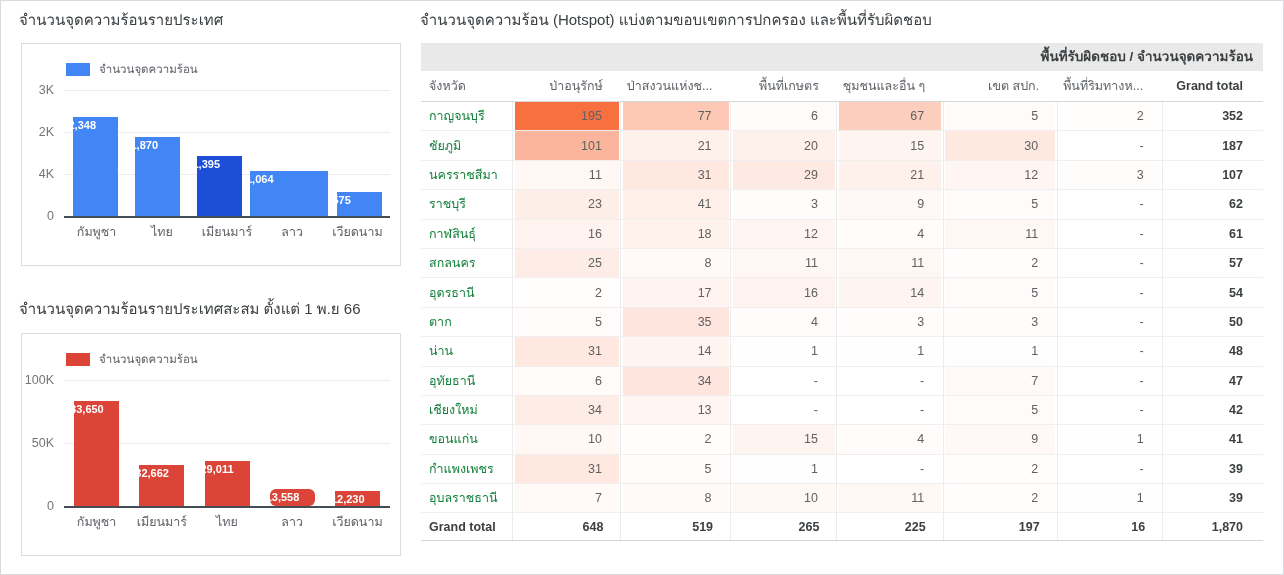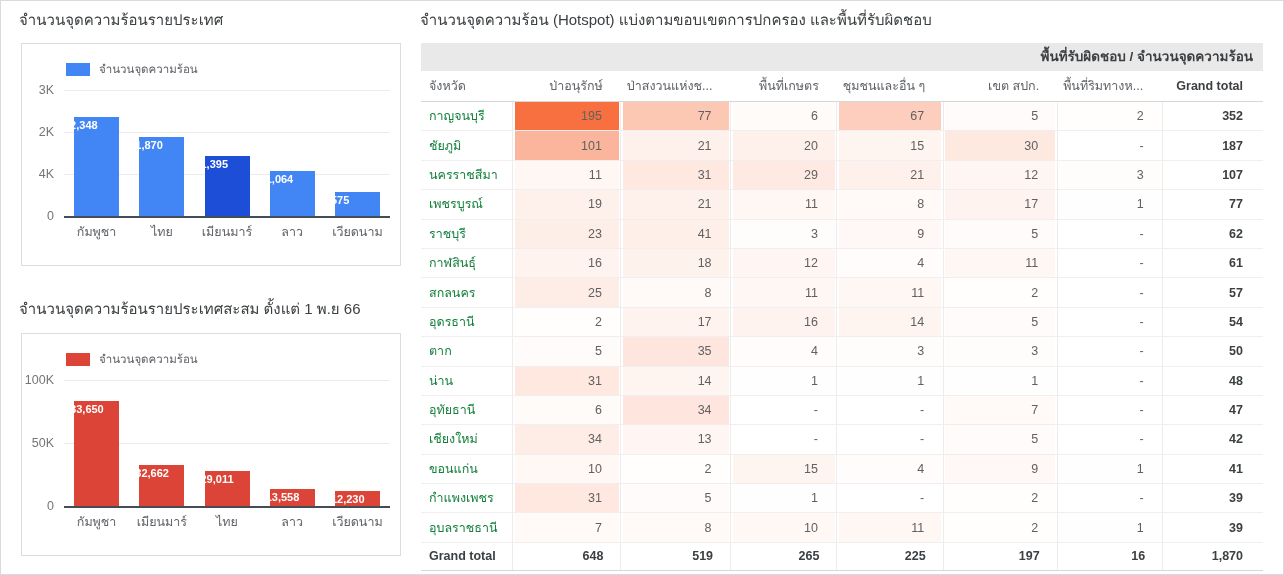--- a/index.html
+++ b/index.html
@@ -73,21 +73,21 @@
             <div class="bar" style="height: 78.54px; background: rgb(66, 133, 244);">
               <span class="val">1,870</span>
             </div>
           </div>
           <div class="slot">
             <div class="bar" style="height: 60px; background: #1d4ed8;">
               <span class="val">1,395</span>
             </div>
           </div>
           <div class="slot">
-            <div class="bar" style="height: 44.688px; background: rgb(66, 133, 244);">
+            <div class="bar" style="height: 44.688px; background: rgb(66, 133, 244); padding-left: 33px;">
               <span class="val">1,064</span>
             </div>
           </div>
           <div class="slot">
             <div class="bar" style="height: 24.15px; background: rgb(66, 133, 244);">
               <span class="val">575</span>
             </div>
           </div>
         </div>
       </div>
@@ -120,26 +120,26 @@
             <div class="bar" style="height: 105.399px; background: rgb(219, 68, 55);">
               <span class="val">83,650</span>
             </div>
           </div>
           <div class="slot">
             <div class="bar" style="height: 41.1541px; background: rgb(219, 68, 55);">
               <span class="val">32,662</span>
             </div>
           </div>
           <div class="slot">
-            <div class="bar" style="height: 35px; background: rgb(219, 68, 55);">
+            <div class="bar" style="height: 45px; background: rgb(219, 68, 55);">
               <span class="val">29,011</span>
             </div>
           </div>
           <div class="slot">
-            <div class="bar" style="height: 17.0831px; background: rgb(219, 68, 55);">
+            <div class="bar" style="height: 17.0831px; background: rgb(219, 68, 55); border-radius: 6px;">
               <span class="val">13,558</span>
             </div>
           </div>
           <div class="slot">
             <div class="bar" style="height: 15.4098px; background: rgb(219, 68, 55);">
               <span class="val">12,230</span>
             </div>
           </div>
         </div>
       </div>
@@ -239,42 +239,20 @@
             </td>
             <td>
               <div class="heat" style="background: rgb(255, 246, 243);">12</div>
             </td>
             <td>
               <div class="heat" style="background: rgb(255, 253, 252);">3</div>
             </td>
             <td class="rowtotal">107</td>
           </tr>
           <tr>
-            <td class="province">เพชรบูรณ์</td>
-            <td>
-              <div class="heat" style="background: rgb(254, 241, 236);">19</div>
-            </td>
-            <td>
-              <div class="heat" style="background: rgb(254, 240, 234);">21</div>
-            </td>
-            <td>
-              <div class="heat" style="background: rgb(255, 247, 244);">11</div>
-            </td>
-            <td>
-              <div class="heat" style="background: rgb(255, 249, 247);">8</div>
-            </td>
-            <td>
-              <div class="heat" style="background: rgb(254, 243, 238);">17</div>
-            </td>
-            <td>
-              <div class="heat" style="background: rgb(255, 254, 254);">1</div>
-            </td>
-            <td class="rowtotal">77</td>
-          </tr>
-          <tr>
             <td class="province">ราชบุรี</td>
             <td>
               <div class="heat" style="background: rgb(254, 238, 232);">23</div>
             </td>
             <td>
               <div class="heat" style="background: rgb(254, 239, 233);">41</div>
             </td>
             <td>
               <div class="heat" style="background: rgb(255, 253, 252);">3</div>
             </td>

